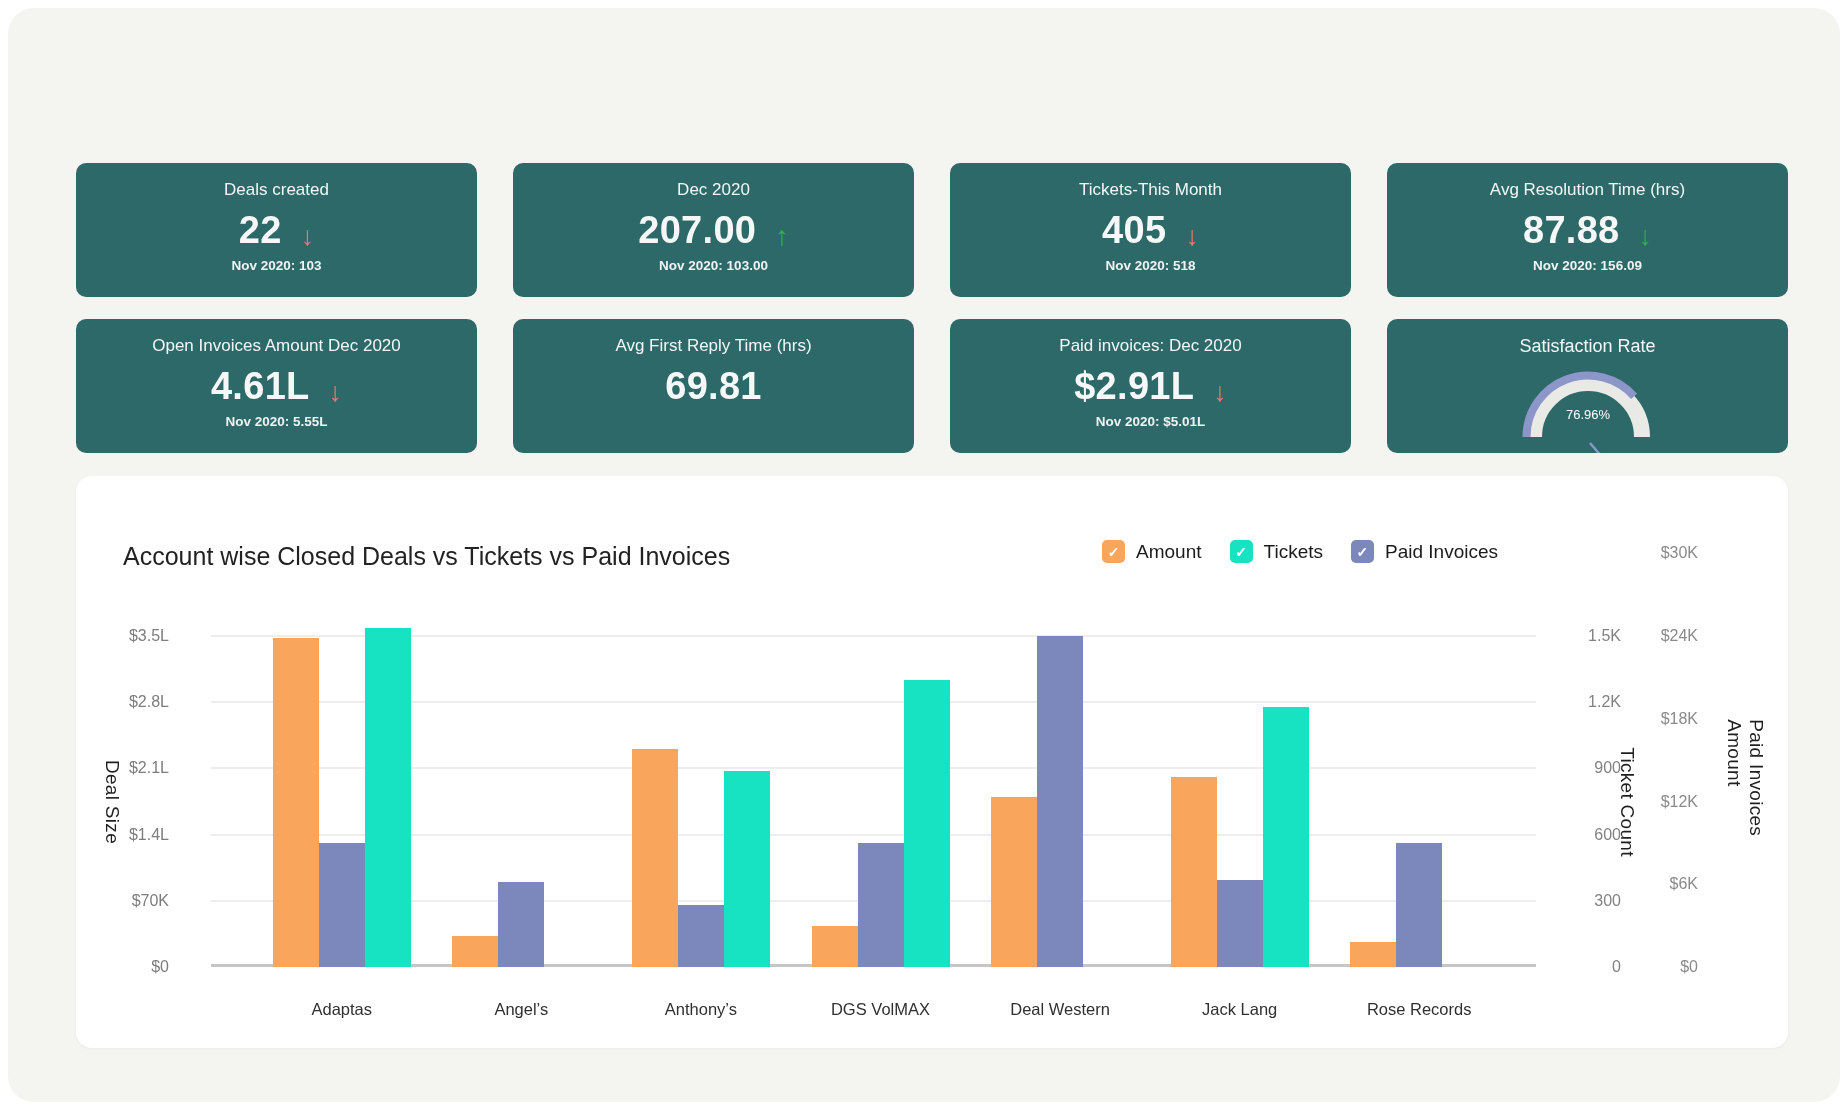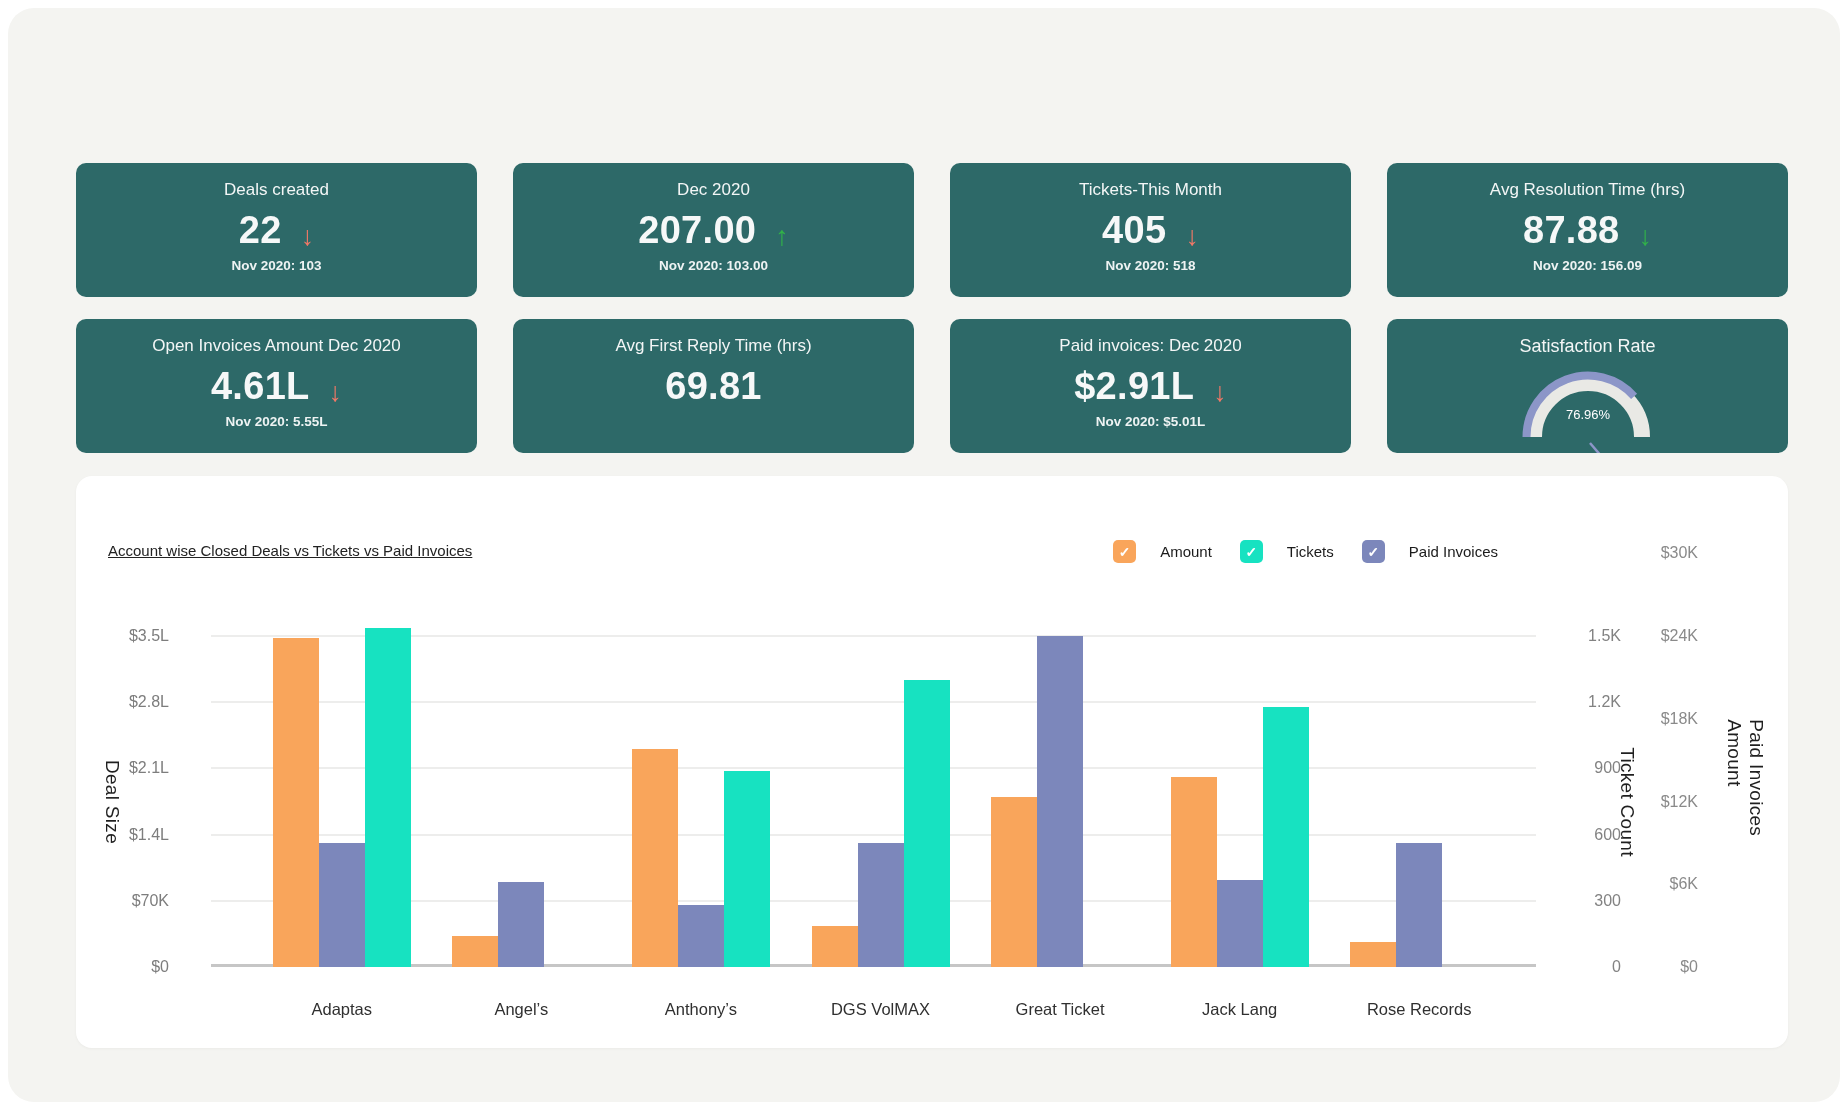--- a/index.html
+++ b/index.html
@@ -19,26 +19,26 @@
   .kpi-card .c-valrow { display:flex; align-items:baseline; justify-content:center; gap:19px; margin-top:9px; }
   .kpi-card .c-value { font-size:38px; font-weight:700; color:#f6f8f8; letter-spacing:.3px; }
   .kpi-card .c-arrow { font-size:27px; font-weight:400; position:relative; top:2px; }
   .kpi-card .c-sub { text-align:center; font-size:13.5px; font-weight:600; color:#eef3f3; margin-top:6px; }
   .gauge-svg { position:absolute; left:50%; bottom:-14px; transform:translateX(-50%); }
   .gauge-label { font-size:13px; fill:#ffffff; font-family:"Liberation Sans",sans-serif; }
 
   
   .panel { position:absolute; left:68px; top:468px; width:1712px; height:572px;
            background:#ffffff; border-radius:16px; box-shadow:0 1px 3px rgba(0,0,0,.04); }
-  .chart-title { position:absolute; left:32px; top:66px; font-size:15px; color:#222;text-decoration:underline; }
+  .chart-title { position:absolute; left:47px; top:66px; font-size:25px; color:#222; }
   .legend { position:absolute; top:64px; right:290px; display:flex; align-items:center; gap:28px; }
   .legend-item { display:flex; align-items:center; gap:11px; cursor:pointer; }
   .legend-swatch { width:23px; height:23px; border-radius:5px; display:flex; align-items:center; justify-content:center;
                    color:#fff; font-size:14px; font-weight:700; }
-  .legend-label { font-size:15px; color:#1b1b1b;margin-left:13px; }
+  .legend-label { font-size:19px; color:#1b1b1b; }
 
   .plot { position:absolute; left:135px; top:160px; width:1325px; height:331px; }
   .gridline { position:absolute; left:0; width:100%; height:2px; background:#ededec; }
   .gridline.base { height:3px; background:#c6c6c6; }
   .tick { position:absolute; font-size:16px; color:#7d7d7d; line-height:20px; }
   .tick.left { left:-92px; width:50px; text-align:right; }
   .tick.ticket { left:1350px; width:60px; text-align:right; color:#828282; }
   .tick.paid { left:1395px; width:92px; text-align:right; color:#8a8a8a; }
   .y-title { position:absolute; top:50%; transform:translateY(-50%);
              writing-mode:vertical-rl; text-orientation:mixed;
@@ -182,20 +182,20 @@
           <div class="bar" style="left: 1005.65px; width: 46px; bottom: 0px; height: 86.9px; background: rgb(124, 135, 187);"></div>
           <div class="bar" style="left: 1185.22px; width: 46px; bottom: 0px; height: 124.1px; background: rgb(124, 135, 187);"></div>
           <div class="bar" style="left: 153.8px; width: 46px; bottom: 0px; height: 338.7px; background: rgb(23, 226, 193);"></div>
           <div class="bar" style="left: 512.94px; width: 46px; bottom: 0px; height: 196.4px; background: rgb(23, 226, 193);"></div>
           <div class="bar" style="left: 692.51px; width: 46px; bottom: 0px; height: 286.9px; background: rgb(23, 226, 193);"></div>
           <div class="bar" style="left: 1051.65px; width: 46px; bottom: 0px; height: 260.4px; background: rgb(23, 226, 193);"></div>
           <div class="cat-label" style="left: 41px; width: 179.57px;">Adaptas</div>
           <div class="cat-label" style="left: 220.57px; width: 179.57px;">Angel’s</div>
           <div class="cat-label" style="left: 400.14px; width: 179.57px;">Anthony’s</div>
           <div class="cat-label" style="left: 579.71px; width: 179.57px;">DGS VolMAX</div>
-          <div class="cat-label" style="left: 759.28px; width: 179.57px;">Great Ticket</div>
+          <div class="cat-label" style="left: 759.28px; width: 179.57px;">Deal Western</div>
           <div class="cat-label" style="left: 938.85px; width: 179.57px;">Jack Lang</div>
           <div class="cat-label" style="left: 1118.42px; width: 179.57px;">Rose Records</div>
         </div>
     </div>
 
   </div>
 </div>
 
 </body></html>

